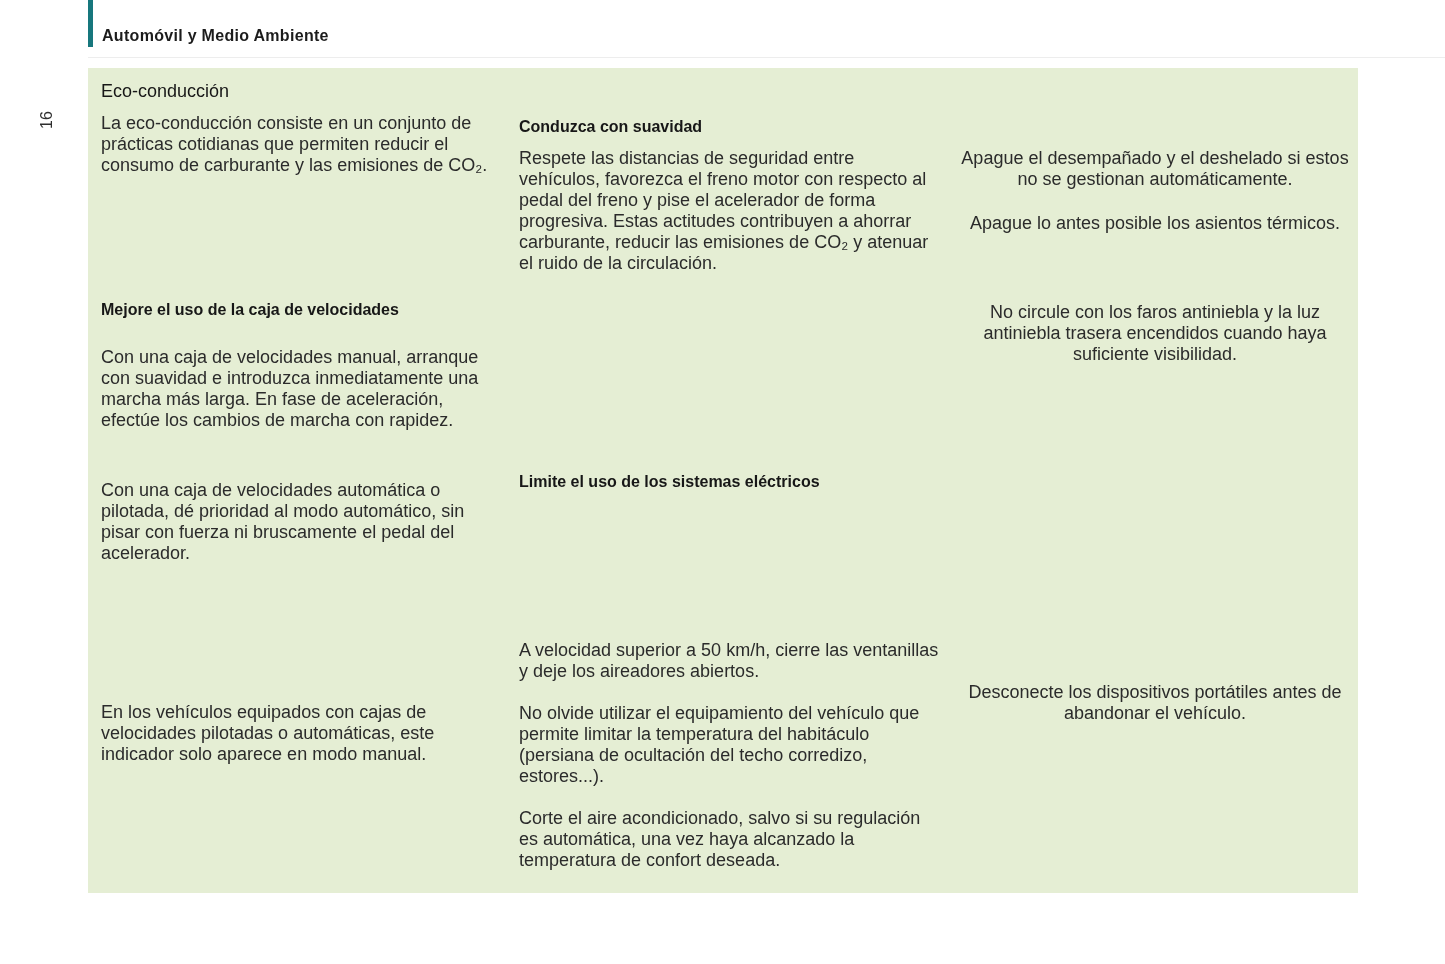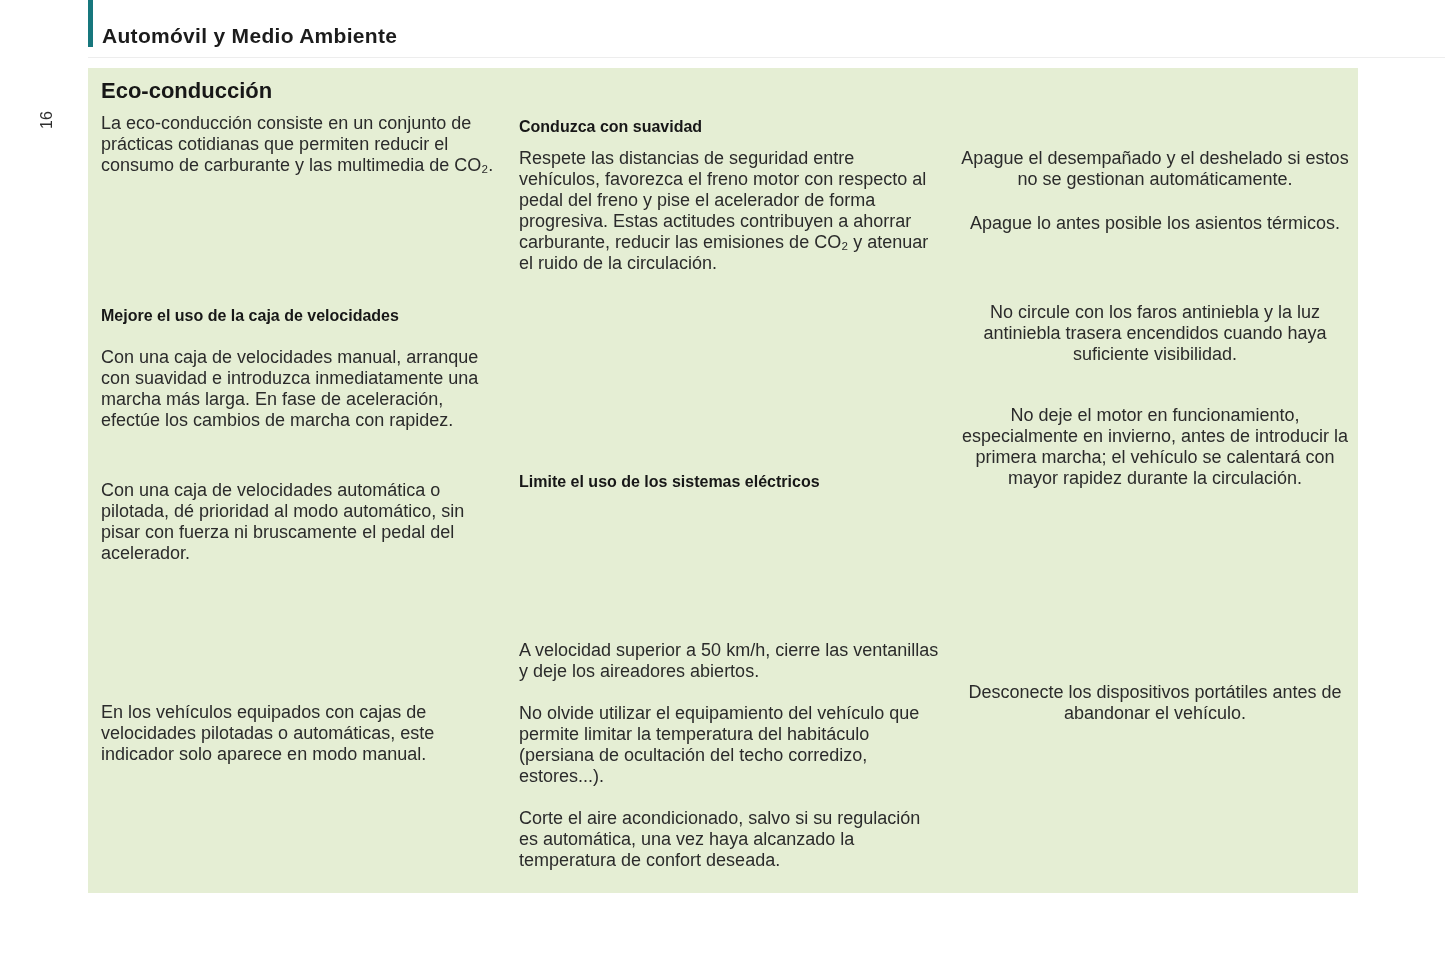--- a/index.html
+++ b/index.html
@@ -21,21 +21,21 @@
     top: 0;
     width: 5px;
     height: 47px;
     background: #17777d;
   }
   .page-header {
     position: absolute;
     left: 102px;
     top: 25px;
     margin: 0;
-    font-size: 21px;
+    font-size: 16px;
     line-height: 22px;
     font-weight: bold;
     color: #1c1c1c;
     letter-spacing: 0.3px;
     white-space: nowrap;
   }
   .header-rule {
     position: absolute;
     left: 88px;
     top: 57px;
@@ -71,23 +71,23 @@
   .col-1 { left: 13px;  width: 406px; }
   .col-2 { left: 431px; width: 420px; }
   .col-3 { left: 867px; width: 400px; text-align: center; }
   .blk {
     position: absolute;
     left: 0;
     right: 0;
     margin: 0;
   }
   .h-main {
-    font-size: 22px;
+    font-size: 18px;
     line-height: 26px;
-    font-weight: bold;
+    font-weight: normal;
     color: #171717;
   }
   .h-sec {
     font-size: 16px;
     line-height: 24px;
     font-weight: bold;
     color: #171717;
   }
   .para {
     font-size: 18px;
@@ -106,38 +106,37 @@
   <h1 class="page-header">Automóvil y Medio Ambiente</h1>
 
   <div class="header-rule"></div>
 
   <div class="page-number">16</div>
 
   <div class="panel">
 
     <section class="col col-1">
       <h2 class="blk h-main" style="top:10px">Eco-conducción</h2>
-      <p class="blk para" style="top:45px">La eco-conducción consiste en un conjunto de prácticas cotidianas que permiten reducir el consumo de carburante y las multimedia de CO₂.</p>
-      <h2 class="blk h-sec" style="top:236px">Mejore el uso de la caja de velocidades</h2>
+      <p class="blk para" style="top:45px">La eco-conducción consiste en un conjunto de prácticas cotidianas que permiten reducir el consumo de carburante y las emisiones de CO₂.</p>
+      <h2 class="blk h-sec" style="top:230px">Mejore el uso de la caja de velocidades</h2>
       <p class="blk para" style="top:279px">Con una caja de velocidades manual, arranque con suavidad e introduzca inmediatamente una marcha más larga. En fase de aceleración, efectúe los cambios de marcha con rapidez.</p>
       <p class="blk para" style="top:412px">Con una caja de velocidades automática o pilotada, dé prioridad al modo automático, sin pisar con fuerza ni bruscamente el pedal del acelerador.</p>
       <p class="blk para" style="top:634px">En los vehículos equipados con cajas de velocidades pilotadas o automáticas, este indicador solo aparece en modo manual.</p>
     </section>
 
     <section class="col col-2">
       <h2 class="blk h-sec" style="top:47px">Conduzca con suavidad</h2>
       <p class="blk para" style="top:80px">Respete las distancias de seguridad entre vehículos, favorezca el freno motor con respecto al pedal del freno y pise el acelerador de forma progresiva. Estas actitudes contribuyen a ahorrar carburante, reducir las emisiones de CO₂ y atenuar el ruido de la circulación.</p>
       <h2 class="blk h-sec" style="top:402px">Limite el uso de los sistemas eléctricos</h2>
       <p class="blk para" style="top:572px">A velocidad superior a 50 km/h, cierre las ventanillas y deje los aireadores abiertos.</p>
       <p class="blk para" style="top:740px">Corte el aire acondicionado, salvo si su regulación es automática, una vez haya alcanzado la temperatura de confort deseada.</p>
       <p class="blk para" style="top:635px">No olvide utilizar el equipamiento del vehículo que permite limitar la temperatura del habitáculo (persiana de ocultación del techo corredizo, estores...).</p>
     </section>
 
     <section class="col col-3">
       <p class="blk para" style="top:80px">Apague el desempañado y el deshelado si estos no se gestionan automáticamente.</p>
       <p class="blk para" style="top:145px">Apague lo antes posible los asientos térmicos.</p>
       <p class="blk para" style="top:234px">No circule con los faros antiniebla y la luz antiniebla trasera encendidos cuando haya suficiente visibilidad.</p>
-      <p class="blk para" style="top:337px">No deje el motor en funcionamiento, especialmente en invierno, antes de introducir la primera marcha; el vehículo se calentará con mayor rapidez durante la circulación.</p>
       <p class="blk para" style="top:614px">Desconecte los dispositivos portátiles antes de abandonar el vehículo.</p>
     </section>
 
   </div>
 </div>
 
 </body></html>

